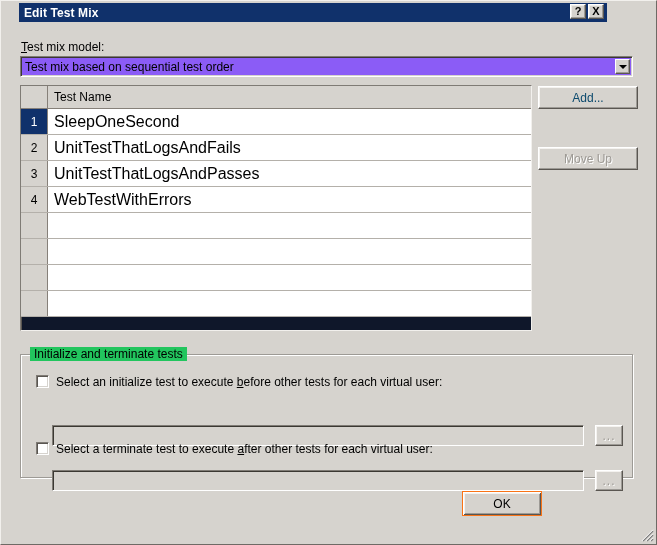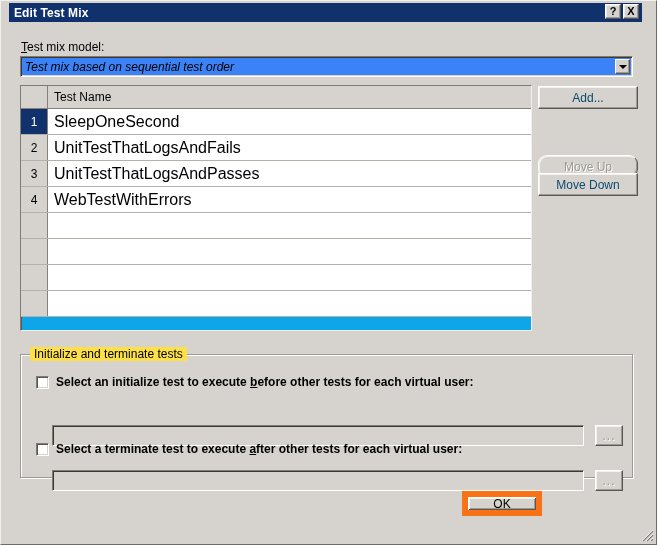--- a/index.html
+++ b/index.html
@@ -26,22 +26,22 @@
     background: #d6d3ce;
     border-top: 1px solid #f2f0ed;
     border-left: 1px solid #f2f0ed;
     border-right: 1px solid #6e6a65;
     border-bottom: 1px solid #6e6a65;
   }
 
   
   #title-bar {
     position: absolute;
-    left: 8px; top: 2px;
-    width: 633px;
+    left: 18px; top: 2px;
+    width: 588px;
     height: 19px;
     background: #10316b;
     display: flex;
     align-items: center;
   }
   #title-text {
     color: #ffffff;
     font-weight: bold;
     font-size: 12px;
     margin-left: 5px;
@@ -94,29 +94,28 @@
   .accel { text-decoration: underline; }
 
   
   #test-mix-model-combo {
     position: absolute;
     left: 17px;
     top: 33px;
     width: 613px;
     height: 21px;
     box-sizing: border-box;
-    background: #3b82f6;
+    background: #8b5cf6;
     border-top: 1px solid #7f7b75;
     border-left: 1px solid #7f7b75;
     border-right: 1px solid #ffffff;
     border-bottom: 1px solid #ffffff;
     box-shadow: inset 1px 1px 0 #3b3832, inset -1px -1px 0 #d6d3ce;
     display: flex;
     align-items: center;
-    font-style: italic;
   }
   #combo-value {
     margin-left: 4px;
     font-size: 12px;
     white-space: nowrap;
   }
   #combo-arrow-button {
     position: absolute;
     right: 2px;
     top: 2px;
@@ -141,21 +140,21 @@
   }
 
   
   #test-grid {
     position: absolute;
     left: 17px;
     top: 62px;
     width: 512px;
     height: 246px;
     box-sizing: border-box;
-    background: #0ea5e9;
+    background: #0f172a;
     border-top: 1px solid #7f7b75;
     border-left: 1px solid #7f7b75;
     border-right: 1px solid #f2f0ed;
     border-bottom: 1px solid #f2f0ed;
     box-shadow: inset 1px 1px 0 #5a5651;
     overflow: hidden;
   }
   .grid-row {
     display: flex;
     height: 26px;
@@ -222,49 +221,48 @@
     align-items: center;
     justify-content: center;
     cursor: default;
   }
   .side-button.disabled {
     color: #9d9a95;
     text-shadow: 1px 1px 0 #ffffff;
   }
   #btn-add      { top: 63px; }
   #btn-remove   { top: 92px; }
-  #btn-move-up  { top: 132px; border-radius: 9px; }
+  #btn-move-up  { top: 124px; }
   #btn-move-down{ top: 150px; }
 
   
   #init-terminate-group {
     position: absolute;
     left: 17px;
     top: 331px;
     width: 613px;
     height: 124px;
     box-sizing: border-box;
     border: 1px solid #9d9a95;
     box-shadow: 1px 1px 0 #ffffff, inset 1px 1px 0 #ffffff;
   }
   #group-legend {
     position: absolute;
     left: 27px;
     top: 324px;
-    background: #fde047;
+    background: #22c55e;
     padding: 0 4px;
     font-size: 12px;
     white-space: nowrap;
   }
 
   .check-row {
     position: absolute;
     display: flex;
-    align-items: center;
-    font-weight: bold;
+    align-items: flex-start;
   }
   #check-row-init { left: 33px; top: 352px; }
   #check-row-term { left: 33px; top: 419px; }
 
   .checkbox {
     width: 13px;
     height: 13px;
     box-sizing: border-box;
     background: #ffffff;
     border-top: 1px solid #7f7b75;
@@ -335,21 +333,21 @@
     cursor: default;
     border-top: 1px solid #ffffff;
     border-left: 1px solid #ffffff;
     border-right: 1px solid #5a5651;
     border-bottom: 1px solid #5a5651;
     box-shadow: inset -1px -1px 0 #9d9a95, inset 1px 1px 0 #f4f2ef;
   }
   #ok-button {
     left: 459px;
     top: 468px;
-    border: 6px solid #f97316;
+    border: 1px solid #f97316;
     box-shadow: inset 1px 1px 0 #ffffff, inset -1px -1px 0 #5a5651,
                 inset 2px 2px 0 #f4f2ef, inset -2px -2px 0 #9d9a95;
   }
   #cancel-button { left: 549px; top: 468px; }
 
   
   #resize-grip {
     position: absolute;
     right: 1px;
     bottom: 1px;
@@ -417,21 +415,20 @@
         <div class="name-cell"></div>
       </div>
       <div class="grid-row empty">
         <div class="rh-cell"></div>
         <div class="name-cell"></div>
       </div>
     </div>
 
     <div class="side-button" id="btn-add">Add...</div>
     <div class="side-button disabled" id="btn-move-up">Move Up</div>
-    <div class="side-button" id="btn-move-down">Move Down</div>
 
     <div id="init-terminate-group"></div>
     <div id="group-legend">Initialize and terminate tests</div>
 
     <div class="check-row" id="check-row-init">
       <div class="checkbox"></div>
       <div class="check-label"><span>Select an initialize test to execute </span><span class="accel">b</span><span>efore other tests for each virtual user:</span></div>
     </div>
     <div class="path-field" id="path-field-init"></div>
     <div class="browse-button" id="browse-button-init">...</div>

